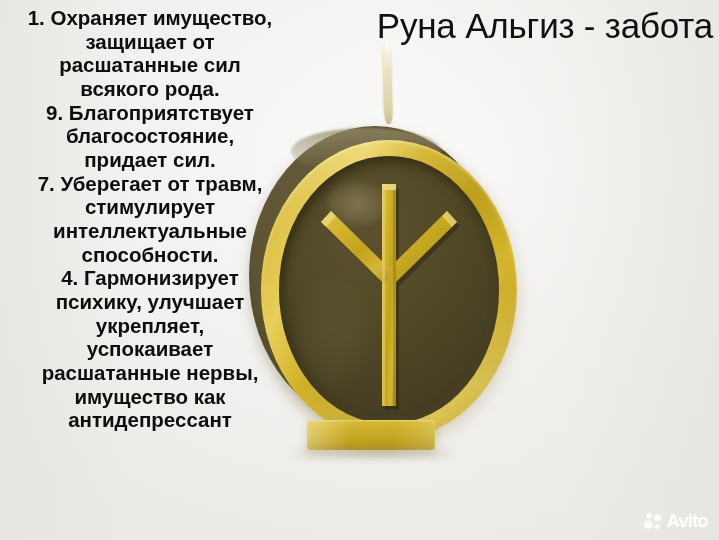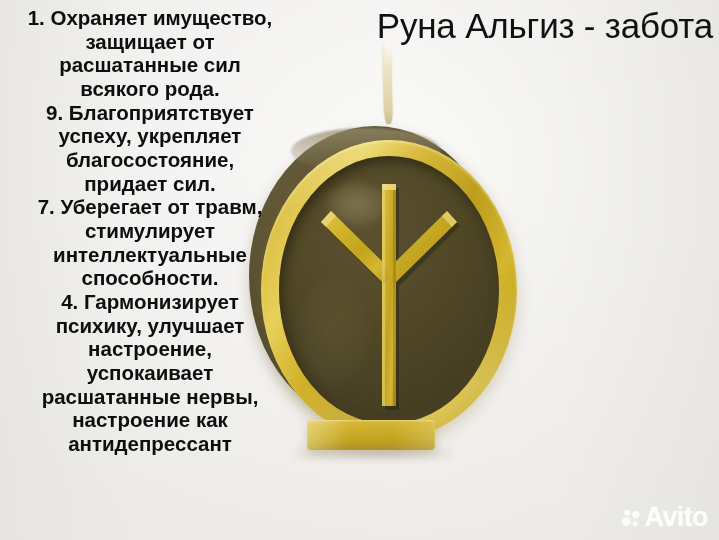--- a/index.html
+++ b/index.html
@@ -276,21 +276,21 @@
     align-items: center;
     gap: 4px;
     opacity: 0.92;
   }
   #watermark-mark {
     display: block;
     width: 20px;
     height: 20px;
   }
   #watermark-text {
-    font-size: 27px;
+    font-size: 18px;
     font-weight: 700;
     color: #ffffff;
     letter-spacing: -0.6px;
     line-height: 1;
     text-shadow: 0 0 1px rgba(255,255,255,0.55);
   }
 </style>
 </head>
 <body>
 
@@ -356,33 +356,32 @@
   </div>
 
   <div id="title">Руна Альгиз - забота</div>
 
   <div id="description">
       <span class="line">1. Охраняет имущество,</span>
       <span class="line">защищает от</span>
       <span class="line">расшатанные сил</span>
       <span class="line">всякого рода.</span>
       <span class="line">9. Благоприятствует</span>
-      <span class="line">успеху, укрепляет</span>
       <span class="line">благосостояние,</span>
       <span class="line">придает сил.</span>
       <span class="line">7. Уберегает от травм,</span>
       <span class="line">стимулирует</span>
       <span class="line">интеллектуальные</span>
       <span class="line">способности.</span>
       <span class="line">4. Гармонизирует</span>
       <span class="line">психику, улучшает</span>
-      <span class="line">настроение,</span>
+      <span class="line">укрепляет,</span>
       <span class="line">успокаивает</span>
       <span class="line">расшатанные нервы,</span>
-      <span class="line">настроение как</span>
+      <span class="line">имущество как</span>
       <span class="line">антидепрессант</span>
     </div>
 
   <div id="watermark">
     <svg id="watermark-mark" viewBox="0 0 24 24">
       <circle cx="6.2" cy="16.4" r="5.4" fill="#ffffff" opacity="0.88"></circle>
       <circle cx="7.4" cy="5.6" r="3.6" fill="#ffffff" opacity="0.88"></circle>
       <circle cx="17.6" cy="8.0" r="4.4" fill="#ffffff" opacity="0.88"></circle>
       <circle cx="17.0" cy="19.0" r="3.0" fill="#ffffff" opacity="0.88"></circle>
     </svg>

